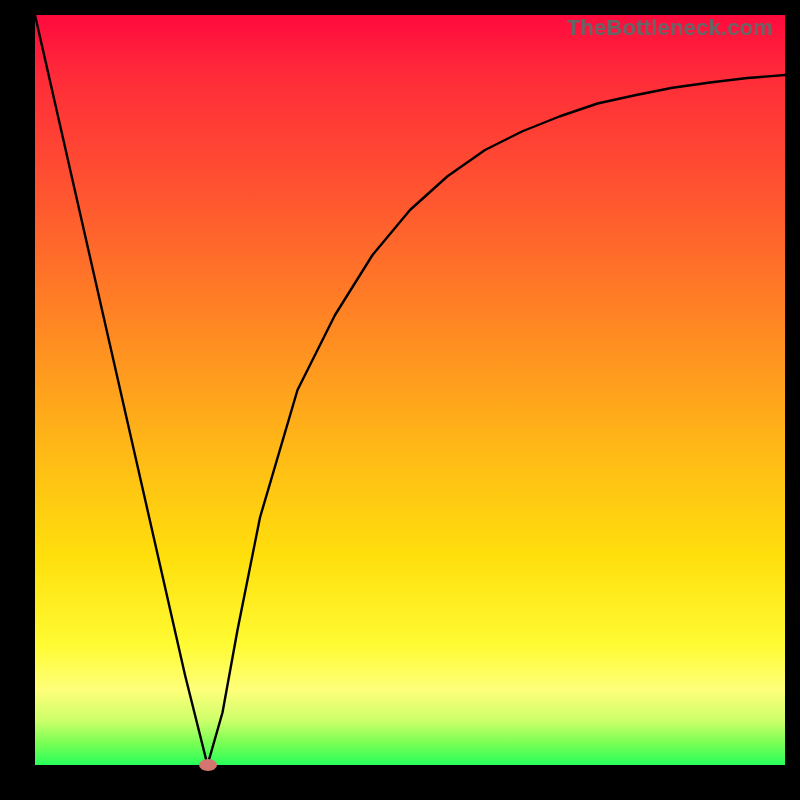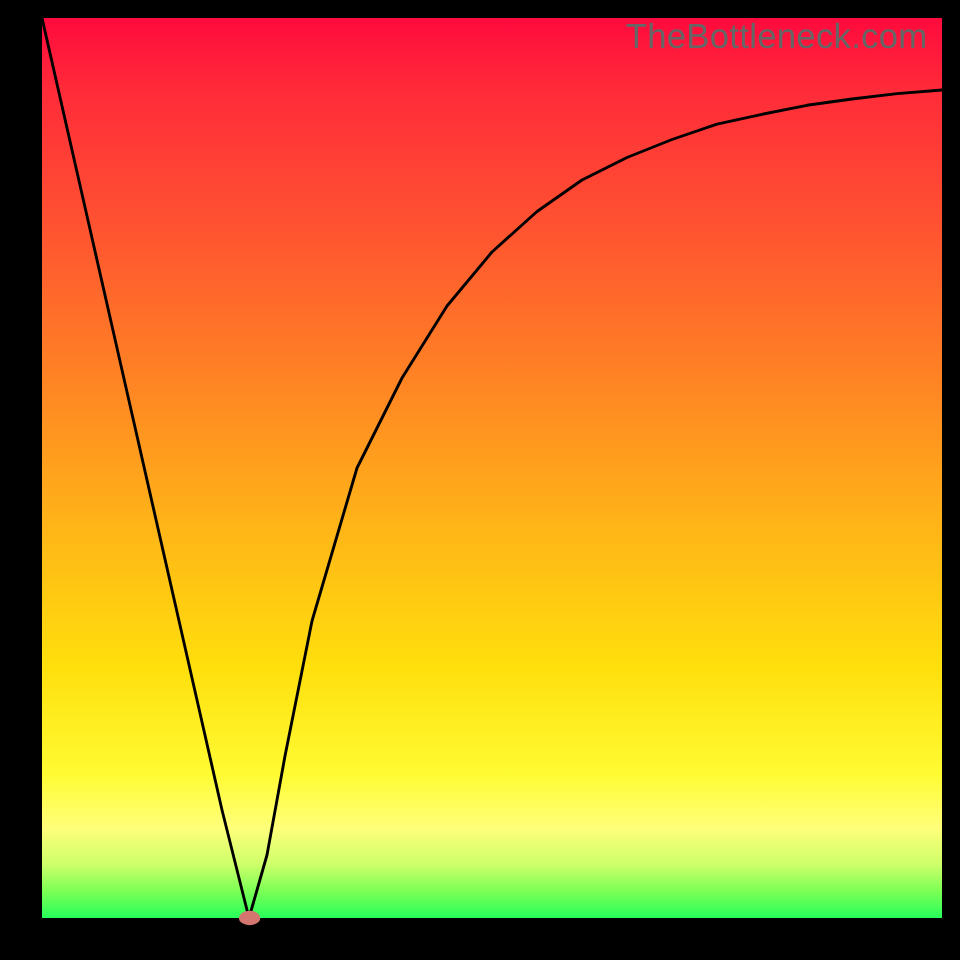--- a/index.html
+++ b/index.html
@@ -37,22 +37,22 @@
       #ceff6a 94%,
       #7cff55 97%,
       #27ff5a 100%
     );
   }
   .watermark {
     position: absolute;
     top: 0px;
     right: 12px;
     color: #666;
-    font-size: 29px;
-    font-weight: 400;
+    font-size: 22px;
+    font-weight: 700;
     letter-spacing: 0.2px;
     user-select: none;
   }
   svg.curve {
     position: absolute;
     left: 0;
     top: 0;
     width: 750px;
     height: 750px;
   }

